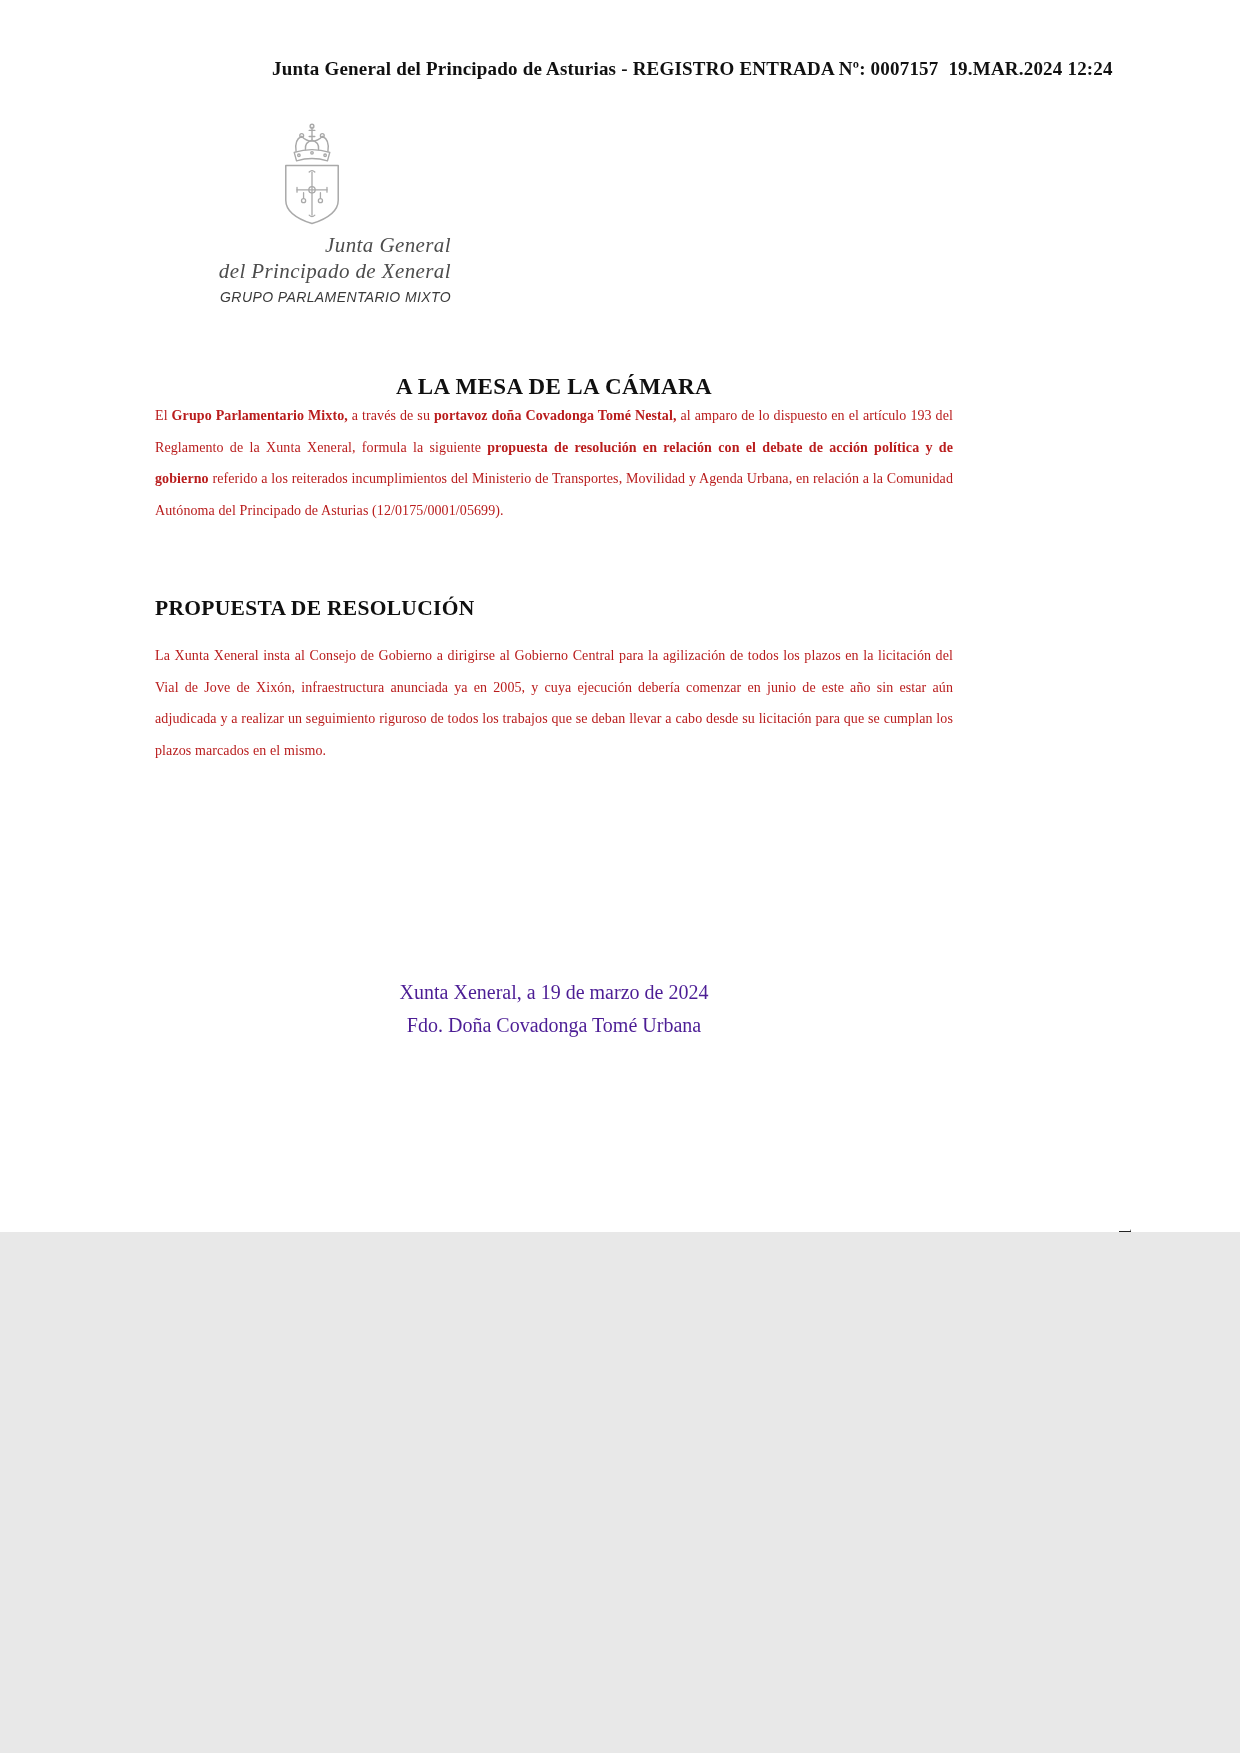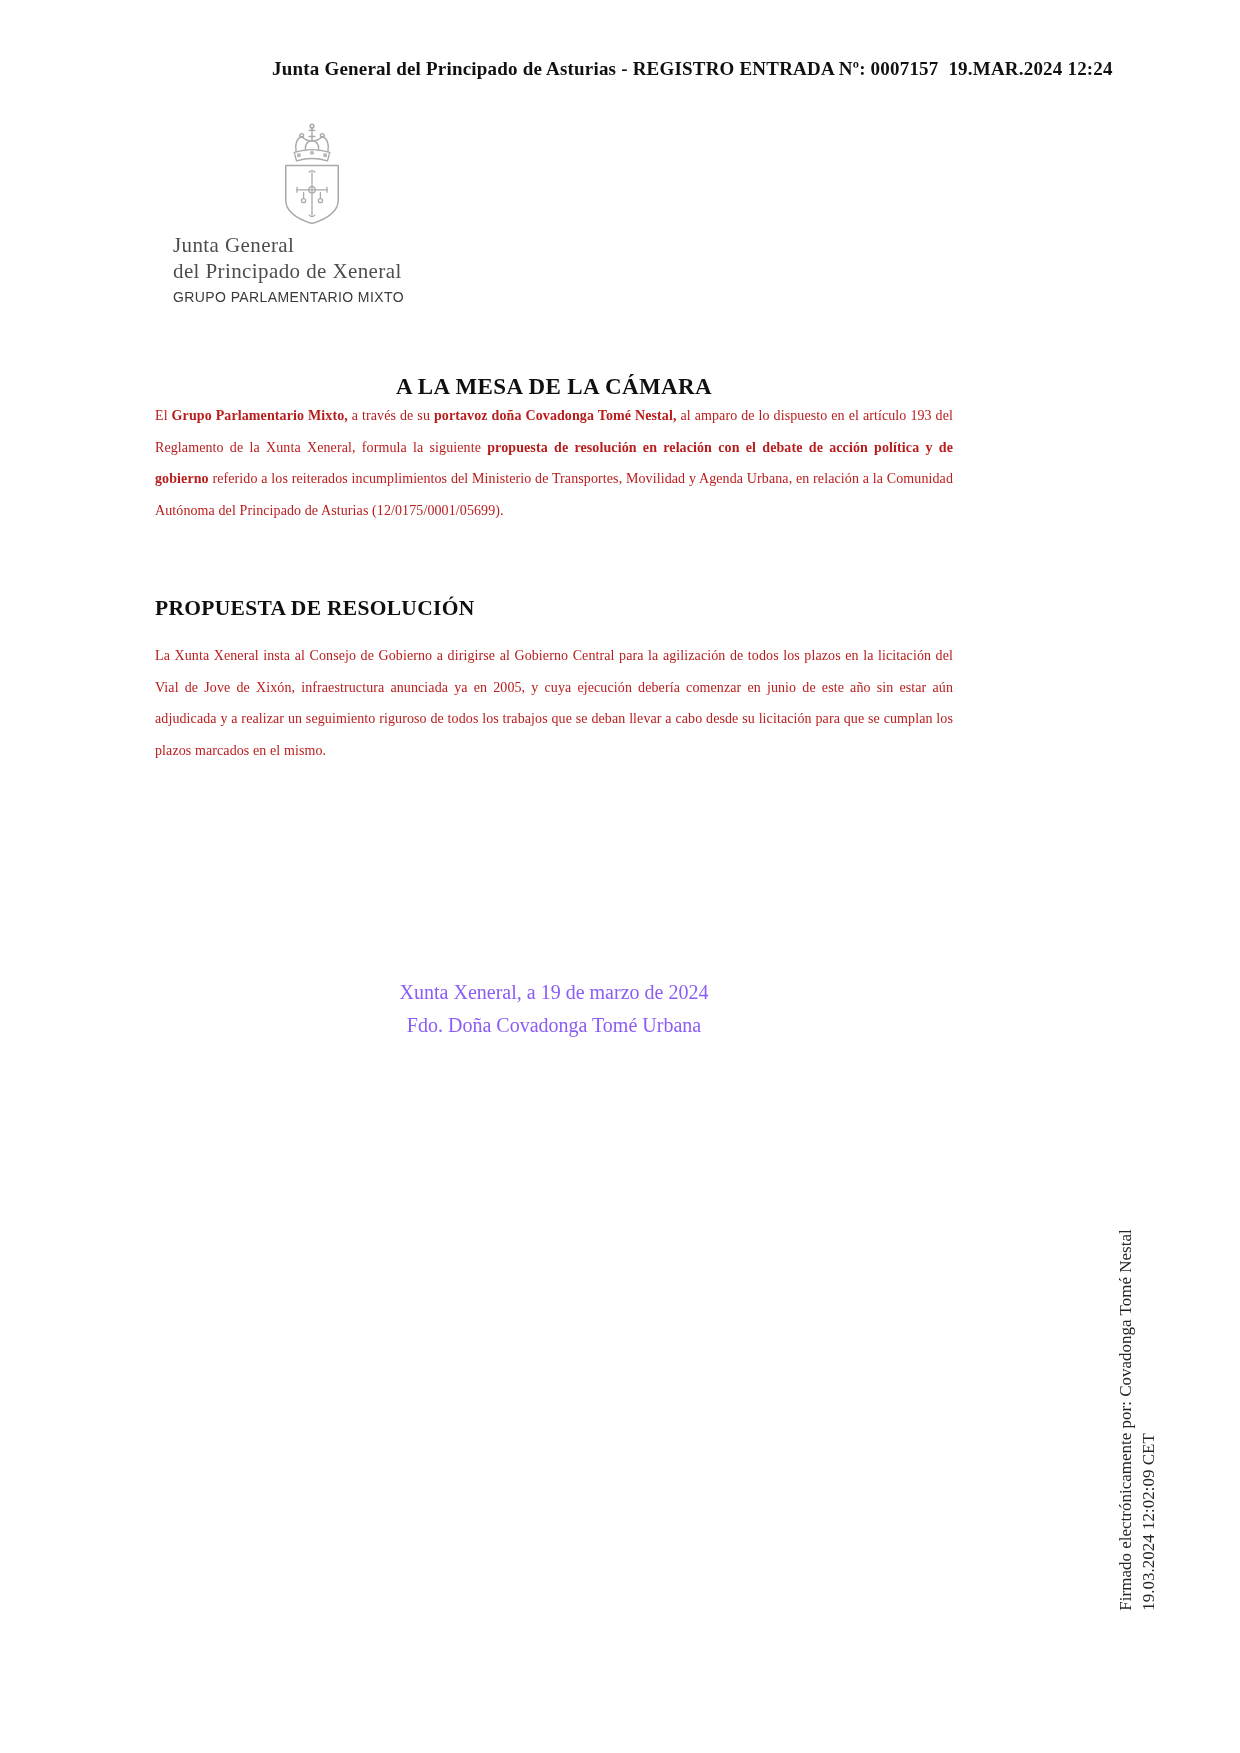--- a/index.html
+++ b/index.html
@@ -1,19 +1,19 @@
 <!DOCTYPE html>
 <html><head>
 <meta charset="utf-8">
 <style>
   html, body { margin: 0; padding: 0; background: #e8e8e8; }
   .page {
     position: relative;
     width: 1240px;
-    height: 1753px;
+    height: 1232px;
     margin: 0 auto;
     background: #ffffff;
     font-family: "Liberation Serif", serif;
     color: #1e1e1e;
     overflow: hidden;
   }
 
   .registry-stamp {
     position: absolute;
     left: 272px;
@@ -24,21 +24,22 @@
     color: #111;
     white-space: pre;
     font-stretch: condensed;
   }
 
   .letterhead {
     position: absolute;
     left: 173px;
     top: 114px;
     width: 278px;
-    text-align: left;
+    text-align: right;
+    font-style: italic;
   }
   .crest { display: block; margin: 0 auto; }
   .org-line {
     font-size: 21px;
     line-height: 26px;
     color: #4d4d4d;
     letter-spacing: 0.4px;
   }
   .group-line {
     margin-top: 5px;
@@ -88,21 +89,21 @@
   }
 
   .closing-block {
     position: absolute;
     left: 155px;
     width: 798px;
     top: 976px;
     text-align: center;
     font-size: 20px;
     line-height: 33px;
-    color: #8b5cf6;
+    color: #4c1d95;
   }
 
   .side-sign {
     position: absolute;
     left: 1137px;
     top: 1420px;
     transform: translate(-50%, -50%) rotate(-90deg);
     width: max-content;
     font-size: 17px;
     line-height: 23px;

